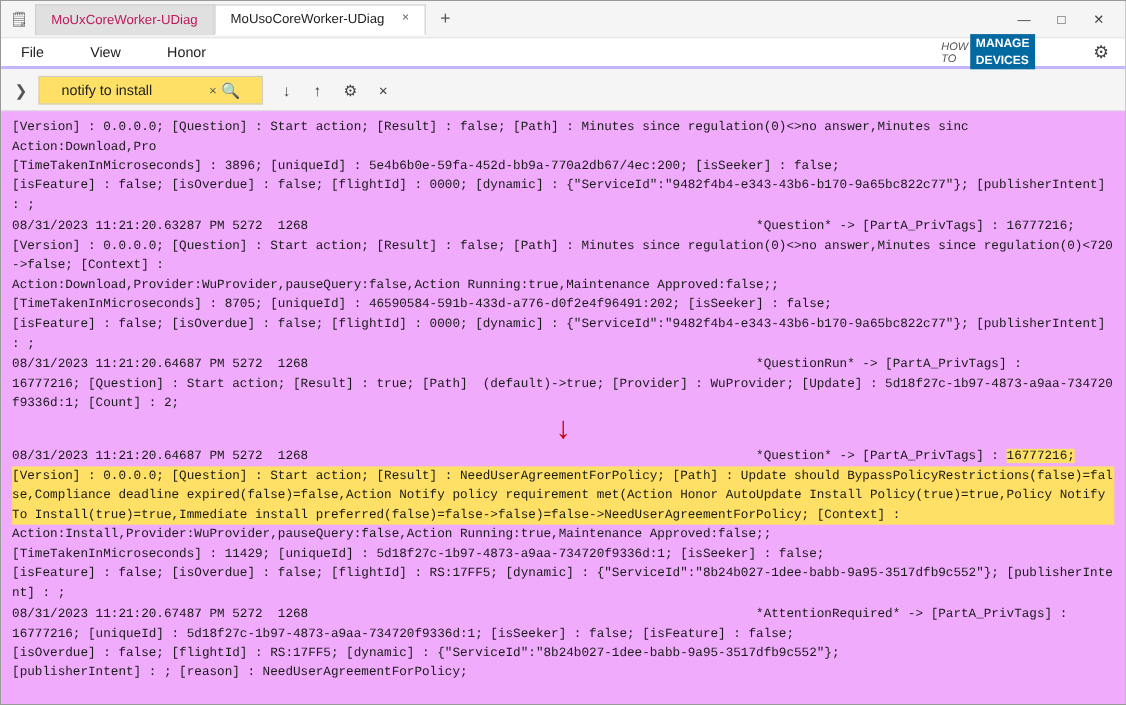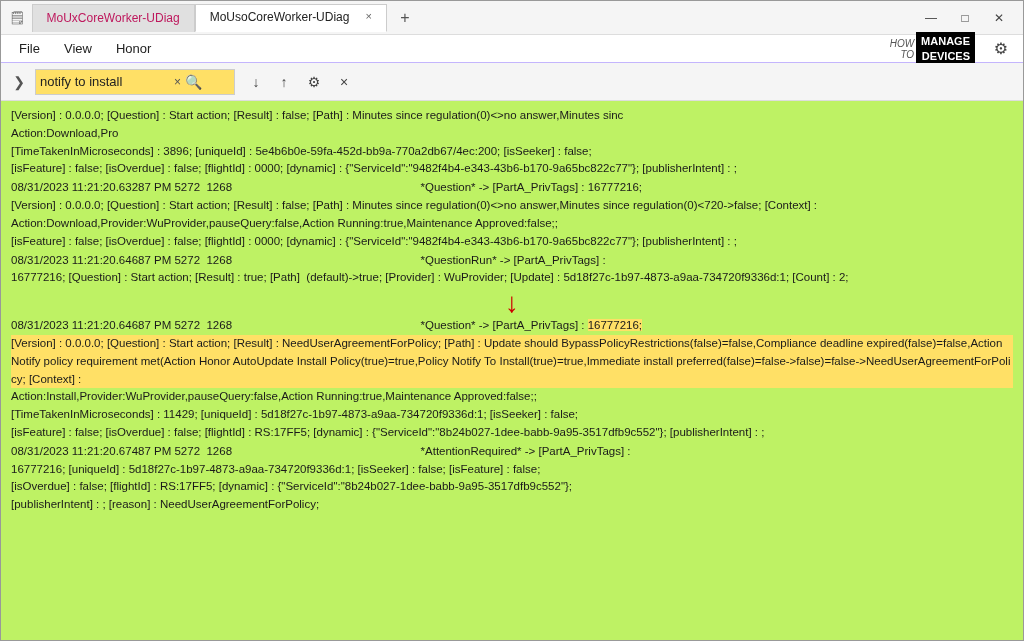--- a/index.html
+++ b/index.html
@@ -104,46 +104,45 @@
       background: transparent;
     }
 
     
     .menu-bar {
       background: #fff;
       height: 28px;
       display: flex;
       align-items: center;
       padding: 0 8px;
-      border-bottom: 1px solid #c4b5fd;
+      border-bottom: 3px solid #c4b5fd;
       flex-shrink: 0;
-      gap: 4px;
+      gap: 22px;
     }
 
     .menu-item {
       padding: 3px 10px;
       font-size: 13px;
       color: #222;
       cursor: pointer;
     }
 
     .menu-spacer { flex: 1; }
 
     .brand-logo {
       display: flex;
       align-items: center;
-      margin-right: 8px;
-      text-align: right;
+      margin-right: 24px;
     }
 
     .brand-text {
       font-size: 11px;
       font-weight: bold;
       color: #fff;
-      background: #000000;
+      background: #0369a1;
       padding: 2px 5px;
       line-height: 1.3;
     }
 
     .how-to {
       font-size: 10px;
       color: #555;
       font-style: italic;
       margin-right: 2px;
     }
@@ -182,21 +181,21 @@
       color: #555;
     }
 
     .search-input-wrapper {
       display: flex;
       align-items: center;
       background: #ffe066;
       border: 1px solid #ccc;
       height: 26px;
       flex: 0 0 200px;
-      padding: 0 4px;
+      padding: 0 20px;
     }
 
     .search-input {
       background: transparent;
       border: none;
       outline: none;
       font-size: 13px;
       color: #222;
       width: 130px;
     }
@@ -253,23 +252,23 @@
       justify-content: center;
       font-size: 14px;
       color: #444;
       cursor: pointer;
     }
 
     
     .content-area {
       flex: 1;
       overflow: auto;
-      background: #bef264;
+      background: #f0abfc;
       padding: 6px 10px;
-      font-family: Liberation Sans, sans-serif;
+      font-family: Liberation Mono, monospace;
       font-size: 11.5px;
       line-height: 1.55;
       color: #1a1a1a;
     }
 
     .log-line {
       white-space: pre-wrap;
       word-break: break-all;
     }
 
@@ -337,20 +336,21 @@
       <div class="log-line">[Version] : 0.0.0.0; [Question] : Start action; [Result] : false; [Path] : Minutes since regulation(0)&lt;&gt;no answer,Minutes sinc</div>
       <div class="log-line">Action:Download,Pro<span style="margin-left:2px;"></span></div>
       <div class="log-line">[TimeTakenInMicroseconds] : 3896; [uniqueId] : 5e4b6b0e-59fa-452d-bb9a-770a2db67/4ec:200; [isSeeker] : false;</div>
       <div class="log-line">[isFeature] : false; [isOverdue] : false; [flightId] : 0000; [dynamic] : {"ServiceId":"9482f4b4-e343-43b6-b170-9a65bc822c77"}; [publisherIntent] : ;</div>
     </div>
 
     <div class="log-section">
       <div class="log-line">08/31/2023 11:21:20.63287 PM 5272&nbsp;&nbsp;1268&nbsp;&nbsp;&nbsp;&nbsp;&nbsp;&nbsp;&nbsp;&nbsp;&nbsp;&nbsp;&nbsp;&nbsp;&nbsp;&nbsp;&nbsp;&nbsp;&nbsp;&nbsp;&nbsp;&nbsp;&nbsp;&nbsp;&nbsp;&nbsp;&nbsp;&nbsp;&nbsp;&nbsp;&nbsp;&nbsp;&nbsp;&nbsp;&nbsp;&nbsp;&nbsp;&nbsp;&nbsp;&nbsp;&nbsp;&nbsp;&nbsp;&nbsp;&nbsp;&nbsp;&nbsp;&nbsp;&nbsp;&nbsp;&nbsp;&nbsp;&nbsp;&nbsp;&nbsp;&nbsp;&nbsp;&nbsp;&nbsp;&nbsp;&nbsp;*Question* -&gt; [PartA_PrivTags] : 16777216;</div>
       <div class="log-line">[Version] : 0.0.0.0; [Question] : Start action; [Result] : false; [Path] : Minutes since regulation(0)&lt;&gt;no answer,Minutes since regulation(0)&lt;720-&gt;false; [Context] :</div>
       <div class="log-line">Action:Download,Provider:WuProvider,pauseQuery:false,Action Running:true,Maintenance Approved:false;;</div>
+      <div class="log-line">[TimeTakenInMicroseconds] : 8705; [uniqueId] : 46590584-591b-433d-a776-d0f2e4f96491:202; [isSeeker] : false;</div>
       <div class="log-line">[isFeature] : false; [isOverdue] : false; [flightId] : 0000; [dynamic] : {"ServiceId":"9482f4b4-e343-43b6-b170-9a65bc822c77"}; [publisherIntent] : ;</div>
     </div>
 
     <div class="log-section">
       <div class="log-line">08/31/2023 11:21:20.64687 PM 5272&nbsp;&nbsp;1268&nbsp;&nbsp;&nbsp;&nbsp;&nbsp;&nbsp;&nbsp;&nbsp;&nbsp;&nbsp;&nbsp;&nbsp;&nbsp;&nbsp;&nbsp;&nbsp;&nbsp;&nbsp;&nbsp;&nbsp;&nbsp;&nbsp;&nbsp;&nbsp;&nbsp;&nbsp;&nbsp;&nbsp;&nbsp;&nbsp;&nbsp;&nbsp;&nbsp;&nbsp;&nbsp;&nbsp;&nbsp;&nbsp;&nbsp;&nbsp;&nbsp;&nbsp;&nbsp;&nbsp;&nbsp;&nbsp;&nbsp;&nbsp;&nbsp;&nbsp;&nbsp;&nbsp;&nbsp;&nbsp;&nbsp;&nbsp;&nbsp;&nbsp;&nbsp;*QuestionRun* -&gt; [PartA_PrivTags] :</div>
       <div class="log-line">16777216; [Question] : Start action; [Result] : true; [Path]&nbsp;&nbsp;(default)-&gt;true; [Provider] : WuProvider; [Update] : 5d18f27c-1b97-4873-a9aa-734720f9336d:1; [Count] : 2;</div>
     </div>
 
     <div style="text-align:center; margin: 2px 0 0 0; position:relative; height:28px;">
       <span style="position:absolute; left:50%; transform:translateX(-50%); color:#cc0000; font-size:28px; line-height:1;">↓</span>

